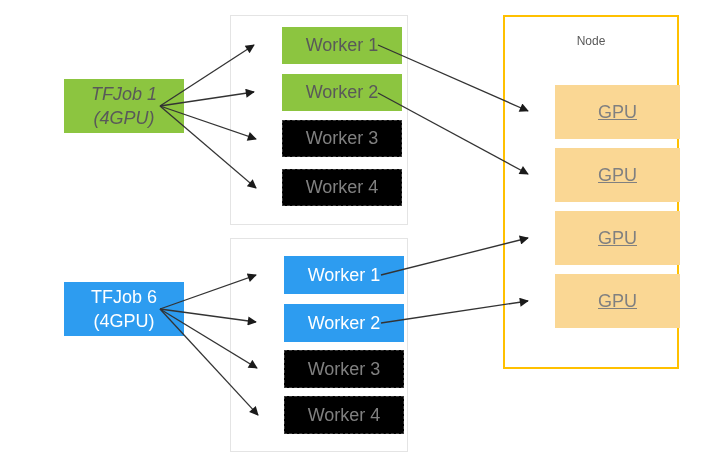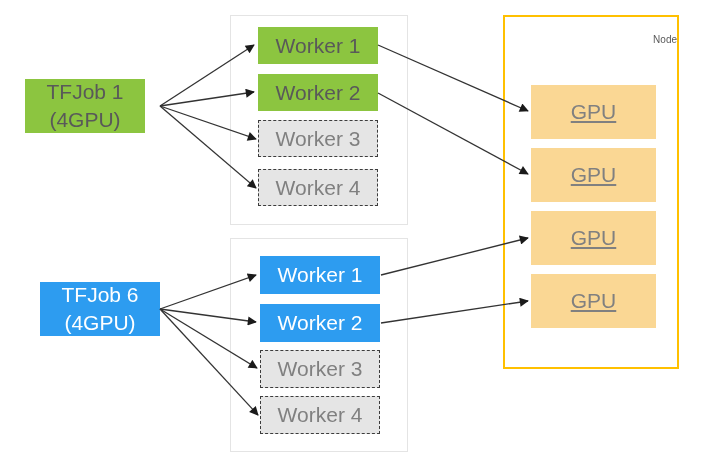--- a/index.html
+++ b/index.html
@@ -10,21 +10,22 @@
     background: #ffffff;
     font-family: "Liberation Sans", sans-serif;
     overflow: hidden;
   }
   .box {
     position: absolute;
     display: flex;
     align-items: center;
     justify-content: center;
     box-sizing: border-box;
-    font-size: 21px;
+    font-size: 18px;
+    margin-left: 24px;
   }
   .job {
     width: 120px;
     height: 54px;
     flex-direction: column;
     line-height: 1.35;
     text-align: center;
   }
   .job.green { background: #8CC540; color: #595959; }
   .job.blue  { background: #2D9CF0; color: #ffffff; }
@@ -34,37 +35,37 @@
     border: 1px solid #E4E4E4;
     background: #ffffff;
   }
   .worker {
     width: 120px;
     height: 37px;
   }
   .worker.green { background: #8CC540; color: #595959; }
   .worker.blue  { background: #2D9CF0; color: #ffffff; }
   .worker.pending {
-    background: #e5e5e5;
+    background: #000000;
     border: 1px dashed #3C3C3C;
     color: #808080;
     text-align: right;
   }
   .node {
     position: absolute;
     box-sizing: border-box;
     border: 2px solid #FFC000;
     background: #ffffff;
   }
   .node-title {
     position: absolute;
     left: 0; right: 0;
     top: 17px;
-    text-align: right;
-    font-size: 10px;
+    text-align: center;
+    font-size: 12px;
     color: #595959;
   }
   .gpu {
     width: 125px;
     height: 54px;
     background: #FAD794;
     color: #808080;
     text-decoration: underline;
   }
   .arrows {
@@ -73,21 +74,21 @@
     width: 722px;
     height: 458px;
     pointer-events: none;
   }
 </style>
 </head>
 <body>
 
 <div class="canvas">
 
-  <div class="box job green" style="left:25px; top:79px;">
+  <div class="box job green" style="left:40px; top:79px;font-style:italic;">
     <span>TFJob 1</span>
     <span>(4GPU)</span>
   </div>
 
   <div class="box job blue" style="left:40px; top:282px;">
     <span>TFJob 6</span>
     <span>(4GPU)</span>
   </div>
 
   <div class="group" style="left:230px; top:15px; width:178px; height:210px;"></div>

